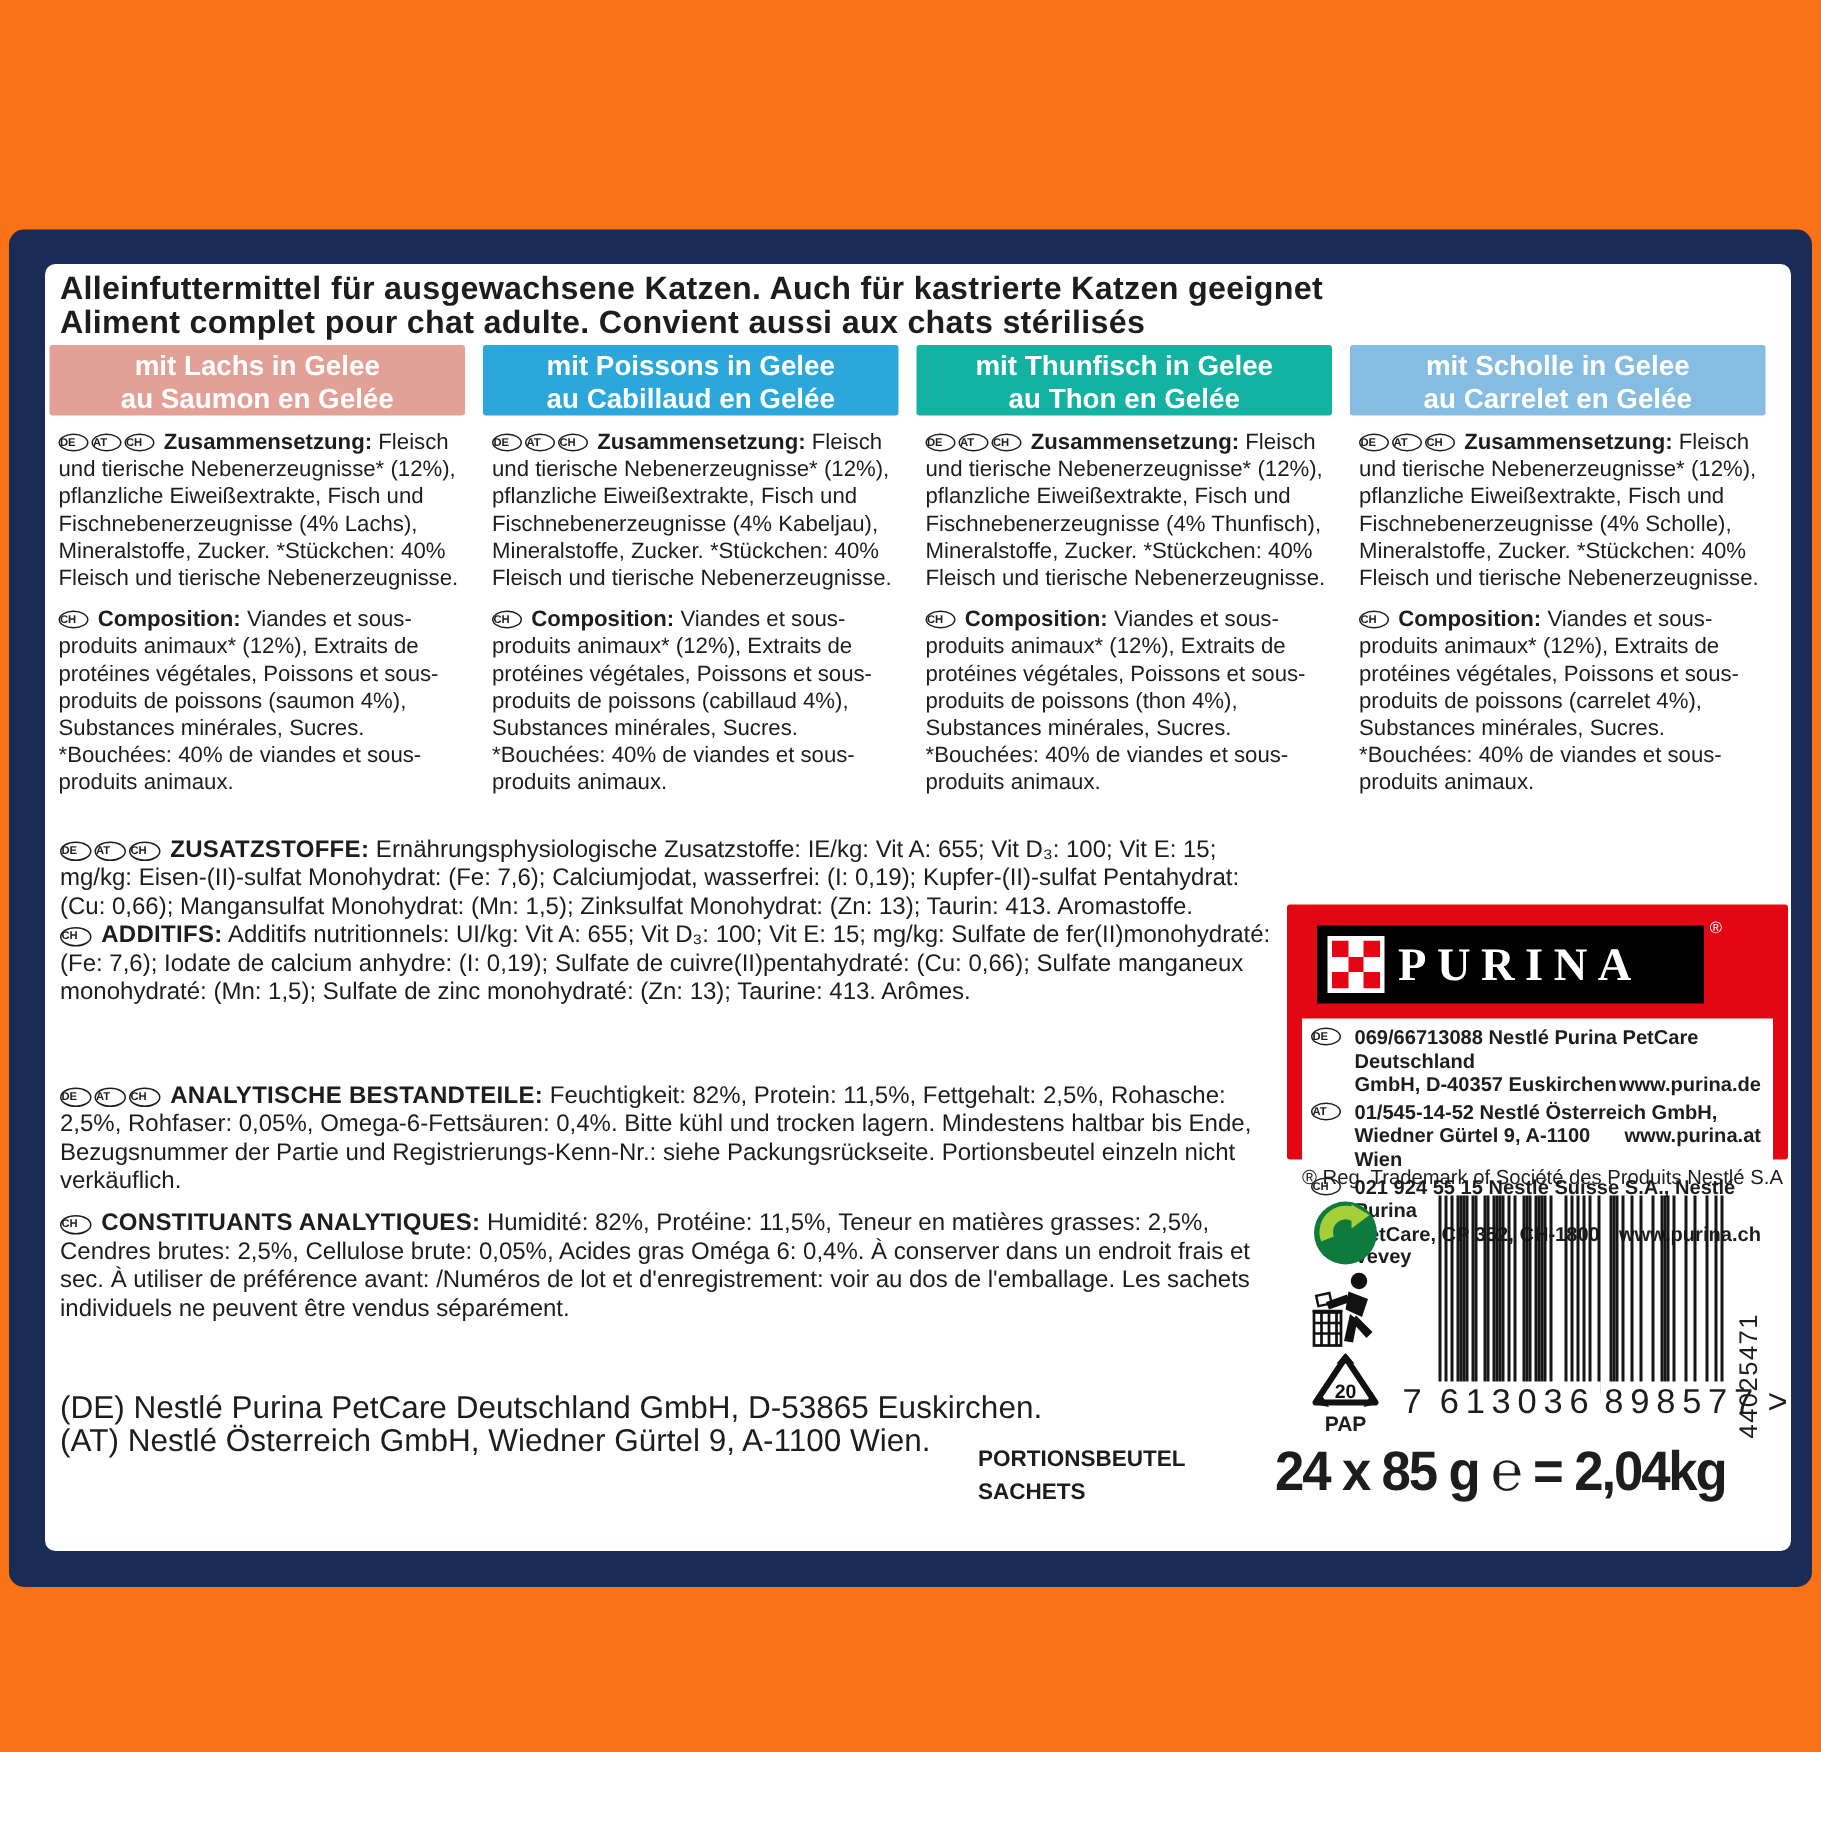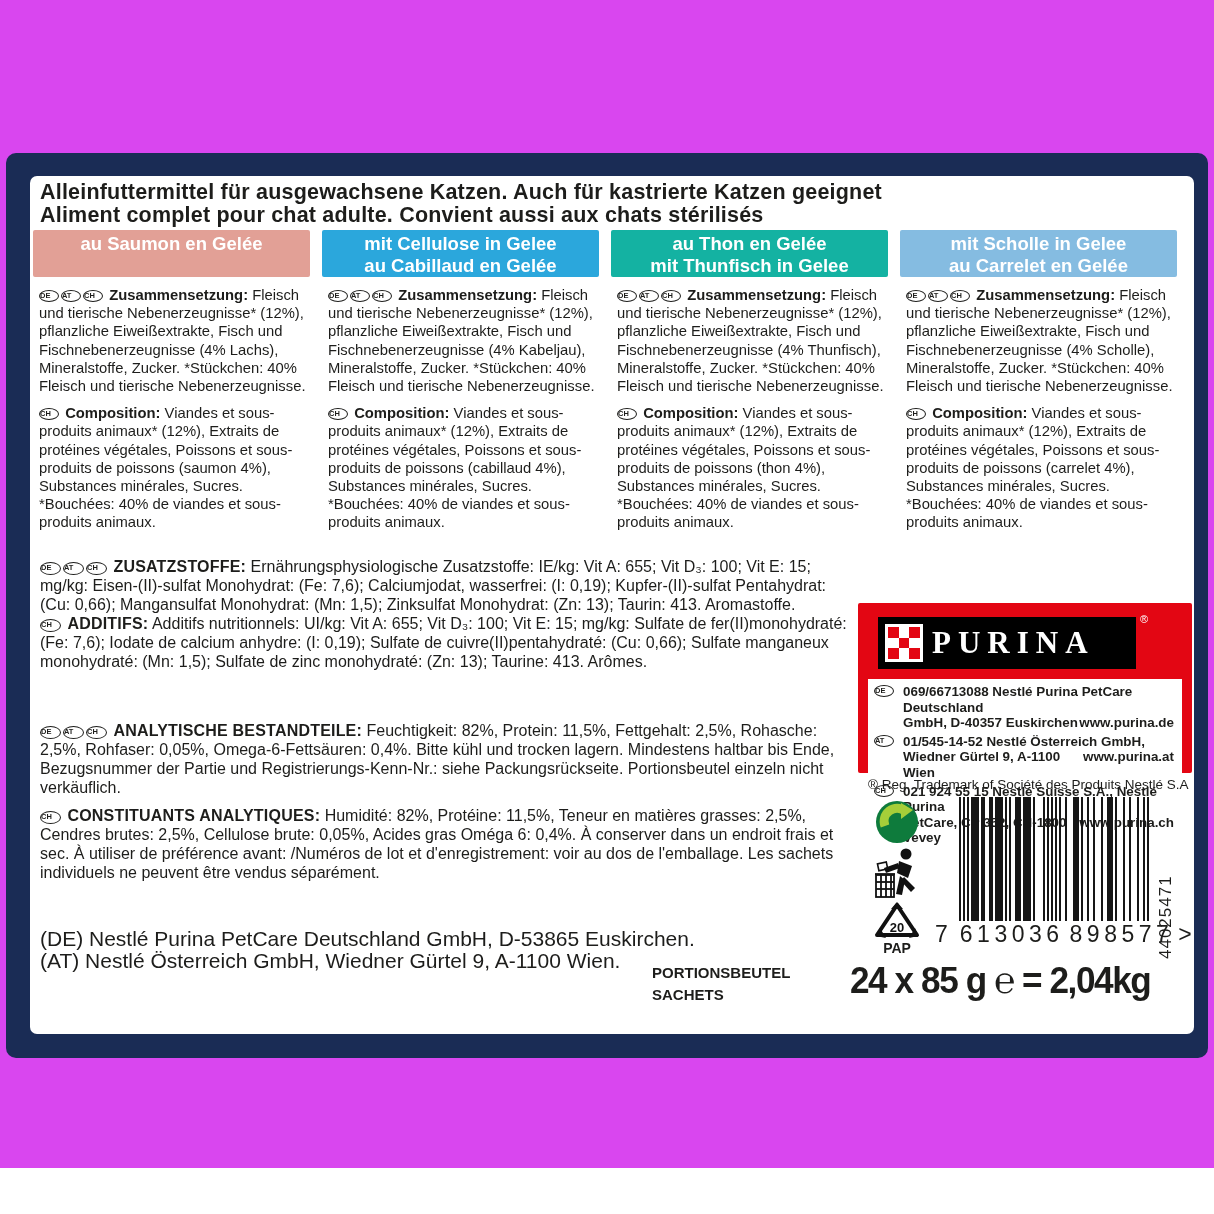--- a/index.html
+++ b/index.html
@@ -1,18 +1,18 @@
 <!DOCTYPE html>
 <html><head>
 <meta charset="utf-8">
 <style>
   * { margin:0; padding:0; box-sizing:border-box; }
   html,body { width:1214px; height:1214px; background:#fff;
     font-family:"Liberation Sans", sans-serif; color:#1d1d1b; }
-  #pack { position:relative; width:1214px; height:1168px; background:#d946ef; overflow:hidden;text-decoration:underline; }
+  #pack { position:relative; width:1214px; height:1168px; background:#f97316; overflow:hidden;text-decoration:underline; }
   .frame { position:absolute; left:6px; top:153px; width:1202px; height:905px;
     background:#1a2c55; border-radius:10px; }
   .label { position:absolute; left:30px; top:176px; width:1164px; height:858px;
     background:#fff; border-radius:7px; }
   .hdr { position:absolute; left:10px; top:5px; font-size:21.5px; font-weight:700;
     line-height:23px; letter-spacing:0.2px; }
   
   .cols { position:absolute; left:3px; top:54px; display:flex; gap:12px; }
   .col { width:277px; }
   .col-hd { height:47px; border-radius:2px; color:#fff; font-weight:700; font-size:18.5px;
@@ -80,45 +80,46 @@
 
     <div class="hdr">
       <div>Alleinfuttermittel für ausgewachsene Katzen. Auch für kastrierte Katzen geeignet</div>
       <div>Aliment complet pour chat adulte. Convient aussi aux chats stérilisés</div>
     </div>
 
     <div class="cols">
 
       <div class="col">
         <div class="col-hd" style="background-color: rgb(226, 160, 150);">
+          <div>mit Lachs in Gelee</div>
           <div>au Saumon en Gelée</div>
         </div>
         <div class="col-bd">
           <p><span class="badge">DE</span><span class="badge">AT</span><span class="badge">CH</span> <span class="b">Zusammensetzung:</span> <span>Fleisch und tierische Nebenerzeugnisse* (12%), pflanzliche Eiweißextrakte, Fisch und Fischnebenerzeugnisse (4% Lachs), Mineralstoffe, Zucker. *Stückchen: 40% Fleisch und tierische Nebenerzeugnisse.</span></p>
           <p class="fr"><span class="badge">CH</span> <span class="b">Composition:</span> <span>Viandes et sous-produits animaux* (12%), Extraits de protéines végétales, Poissons et sous-produits de poissons (saumon 4%), Substances minérales, Sucres.
 *Bouchées: 40% de viandes et sous-produits animaux.</span></p>
         </div>
       </div>
 
       <div class="col">
         <div class="col-hd" style="background-color: rgb(43, 167, 220);">
-          <div>mit Cellulose in Gelee</div>
+          <div>mit Poissons in Gelee</div>
           <div>au Cabillaud en Gelée</div>
         </div>
         <div class="col-bd">
           <p><span class="badge">DE</span><span class="badge">AT</span><span class="badge">CH</span> <span class="b">Zusammensetzung:</span> <span>Fleisch und tierische Nebenerzeugnisse* (12%), pflanzliche Eiweißextrakte, Fisch und Fischnebenerzeugnisse (4% Kabeljau), Mineralstoffe, Zucker. *Stückchen: 40% Fleisch und tierische Nebenerzeugnisse.</span></p>
           <p class="fr"><span class="badge">CH</span> <span class="b">Composition:</span> <span>Viandes et sous-produits animaux* (12%), Extraits de protéines végétales, Poissons et sous-produits de poissons (cabillaud 4%), Substances minérales, Sucres.
 *Bouchées: 40% de viandes et sous-produits animaux.</span></p>
         </div>
       </div>
 
       <div class="col">
         <div class="col-hd" style="background-color: rgb(20, 178, 162);">
+          <div>mit Thunfisch in Gelee</div>
           <div>au Thon en Gelée</div>
-          <div>mit Thunfisch in Gelee</div>
         </div>
         <div class="col-bd">
           <p><span class="badge">DE</span><span class="badge">AT</span><span class="badge">CH</span> <span class="b">Zusammensetzung:</span> <span>Fleisch und tierische Nebenerzeugnisse* (12%), pflanzliche Eiweißextrakte, Fisch und Fischnebenerzeugnisse (4% Thunfisch), Mineralstoffe, Zucker. *Stückchen: 40% Fleisch und tierische Nebenerzeugnisse.</span></p>
           <p class="fr"><span class="badge">CH</span> <span class="b">Composition:</span> <span>Viandes et sous-produits animaux* (12%), Extraits de protéines végétales, Poissons et sous-produits de poissons (thon 4%), Substances minérales, Sucres.
 *Bouchées: 40% de viandes et sous-produits animaux.</span></p>
         </div>
       </div>
 
       <div class="col">
         <div class="col-hd" style="background-color: rgb(133, 188, 225);">

